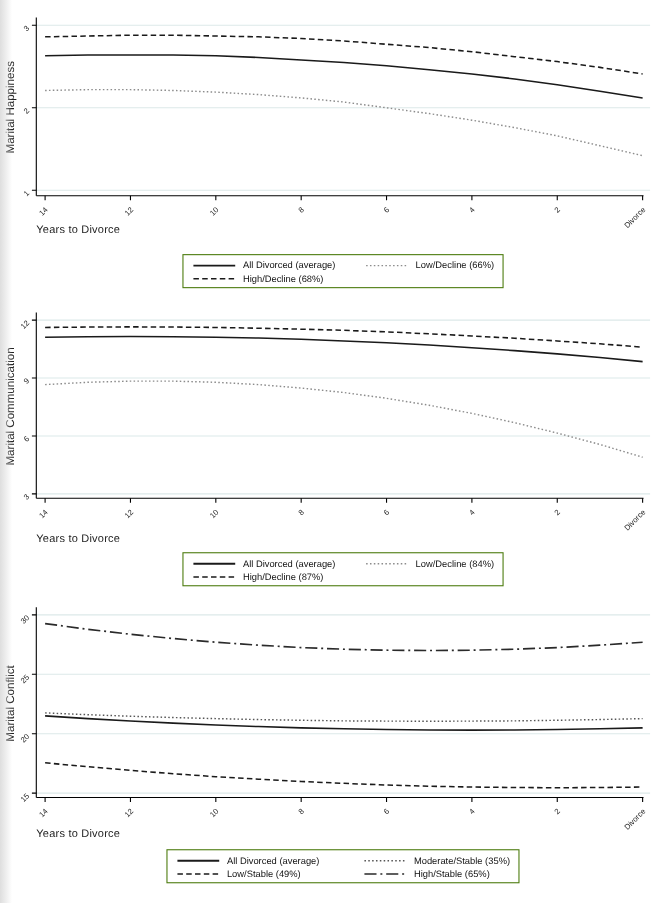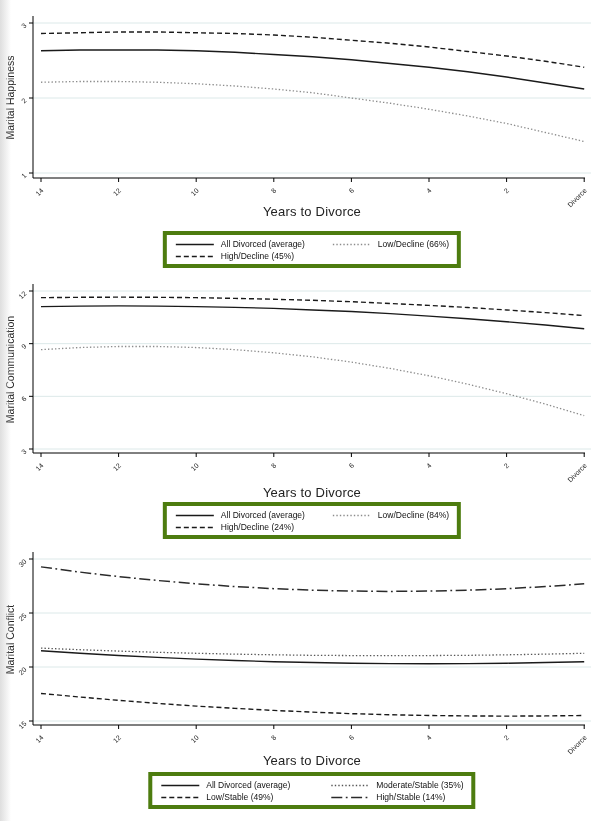--- a/index.html
+++ b/index.html
@@ -8,30 +8,30 @@
     font-family:"Liberation Sans",sans-serif;overflow:hidden;
   }
   #page::before{
     content:"";position:absolute;left:0;top:0;bottom:0;width:11px;
     background:linear-gradient(to right,#dedede,rgba(255,255,255,0));
     z-index:5;pointer-events:none;
   }
   .chart-section{position:absolute;left:0;width:600px;}
   .plot-svg{position:absolute;left:0;top:0;display:block;}
   .x-title{
-    position:absolute;left:33px;width:558px;text-align:center;
-    font-size:13px;color:#222;letter-spacing:.2px;
+    position:absolute;left:33px;width:558px;text-align:left;
+    font-size:10px;color:#222;letter-spacing:.2px;
   }
   .y-title{
     position:absolute;left:-80px;width:180px;height:15px;line-height:15px;
     text-align:center;font-size:10.5px;color:#222;transform:rotate(-90deg);
   }
   .legend{
     position:absolute;left:312px;transform:translateX(-50%);
-    background:#fff;border:4px solid #4d7c0f;
+    background:#fff;border:1px solid #4d7c0f;
     padding:4px 8px 3px 8px;display:grid;row-gap:2px;z-index:3;
   }
   .legend.cols-2{grid-template-columns:157px auto;}
   .legend.cols-2w{grid-template-columns:170px auto;}
   .legend-item{display:flex;align-items:center;gap:6px;white-space:nowrap;}
   .legend-item svg{flex:0 0 auto;display:block;}
   .legend-label{font-size:8.5px;color:#111;}
 </style>
 </head>
 <body>
@@ -83,21 +83,21 @@
         <div class="legend-item">
           <svg width="40" height="9" viewBox="0 0 40 9">
             <line x1="1" x2="39" y1="4.5" y2="4.5" stroke="#8c8c8c" stroke-width="1.3" stroke-dasharray="1.4,2.1"></line>
           </svg>
           <span class="legend-label">Low/Decline (66%)</span>
         </div>
         <div class="legend-item">
           <svg width="40" height="9" viewBox="0 0 40 9">
             <line x1="1" x2="39" y1="4.5" y2="4.5" stroke="#1a1a1a" stroke-width="1.4" stroke-dasharray="5,3"></line>
           </svg>
-          <span class="legend-label">High/Decline (45%)</span>
+          <span class="legend-label">High/Decline (68%)</span>
         </div>
       </div>
   </section>
 
   <section class="chart-section" style="top:280px;height:260px;">
     <svg class="plot-svg" width="600" height="222" viewBox="0 0 600 222">
         <line x1="33" x2="591" y1="169" y2="169" stroke="#dce9e9" stroke-width="1"></line>
         <line x1="33" x2="591" y1="116.33333333333333" y2="116.33333333333333" stroke="#dce9e9" stroke-width="1"></line>
         <line x1="33" x2="591" y1="63.666666666666664" y2="63.666666666666664" stroke="#dce9e9" stroke-width="1"></line>
         <line x1="33" x2="591" y1="11" y2="11" stroke="#dce9e9" stroke-width="1"></line>
@@ -143,21 +143,21 @@
         <div class="legend-item">
           <svg width="40" height="9" viewBox="0 0 40 9">
             <line x1="1" x2="39" y1="4.5" y2="4.5" stroke="#8c8c8c" stroke-width="1.3" stroke-dasharray="1.4,2.1"></line>
           </svg>
           <span class="legend-label">Low/Decline (84%)</span>
         </div>
         <div class="legend-item">
           <svg width="40" height="9" viewBox="0 0 40 9">
             <line x1="1" x2="39" y1="4.5" y2="4.5" stroke="#1a1a1a" stroke-width="1.4" stroke-dasharray="5,3"></line>
           </svg>
-          <span class="legend-label">High/Decline (24%)</span>
+          <span class="legend-label">High/Decline (87%)</span>
         </div>
       </div>
   </section>
 
   <section class="chart-section" style="top:545px;height:276px;">
     <svg class="plot-svg" width="600" height="228" viewBox="0 0 600 228">
         <line x1="33" x2="591" y1="176" y2="176" stroke="#dce9e9" stroke-width="1"></line>
         <line x1="33" x2="591" y1="122" y2="122" stroke="#dce9e9" stroke-width="1"></line>
         <line x1="33" x2="591" y1="68" y2="68" stroke="#dce9e9" stroke-width="1"></line>
         <line x1="33" x2="591" y1="14" y2="14" stroke="#dce9e9" stroke-width="1"></line>
@@ -210,18 +210,18 @@
         <div class="legend-item">
           <svg width="40" height="9" viewBox="0 0 40 9">
             <line x1="1" x2="39" y1="4.5" y2="4.5" stroke="#1a1a1a" stroke-width="1.4" stroke-dasharray="5,3"></line>
           </svg>
           <span class="legend-label">Low/Stable (49%)</span>
         </div>
         <div class="legend-item">
           <svg width="40" height="9" viewBox="0 0 40 9">
             <line x1="1" x2="39" y1="4.5" y2="4.5" stroke="#2a2a2a" stroke-width="1.5" stroke-dasharray="11,3.5,1.8,3.5"></line>
           </svg>
-          <span class="legend-label">High/Stable (14%)</span>
+          <span class="legend-label">High/Stable (65%)</span>
         </div>
       </div>
   </section>
 
 </div>
 
 </body></html>

